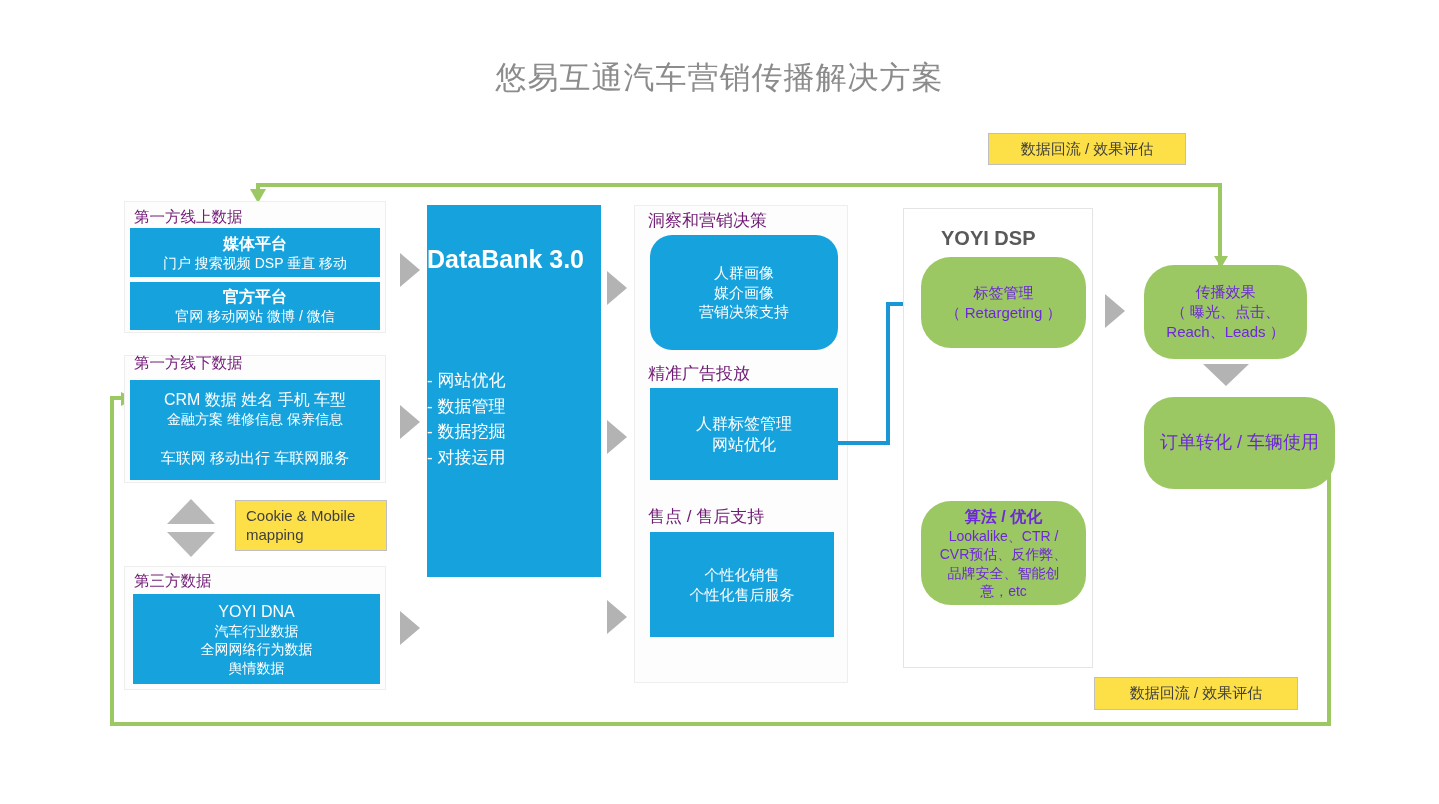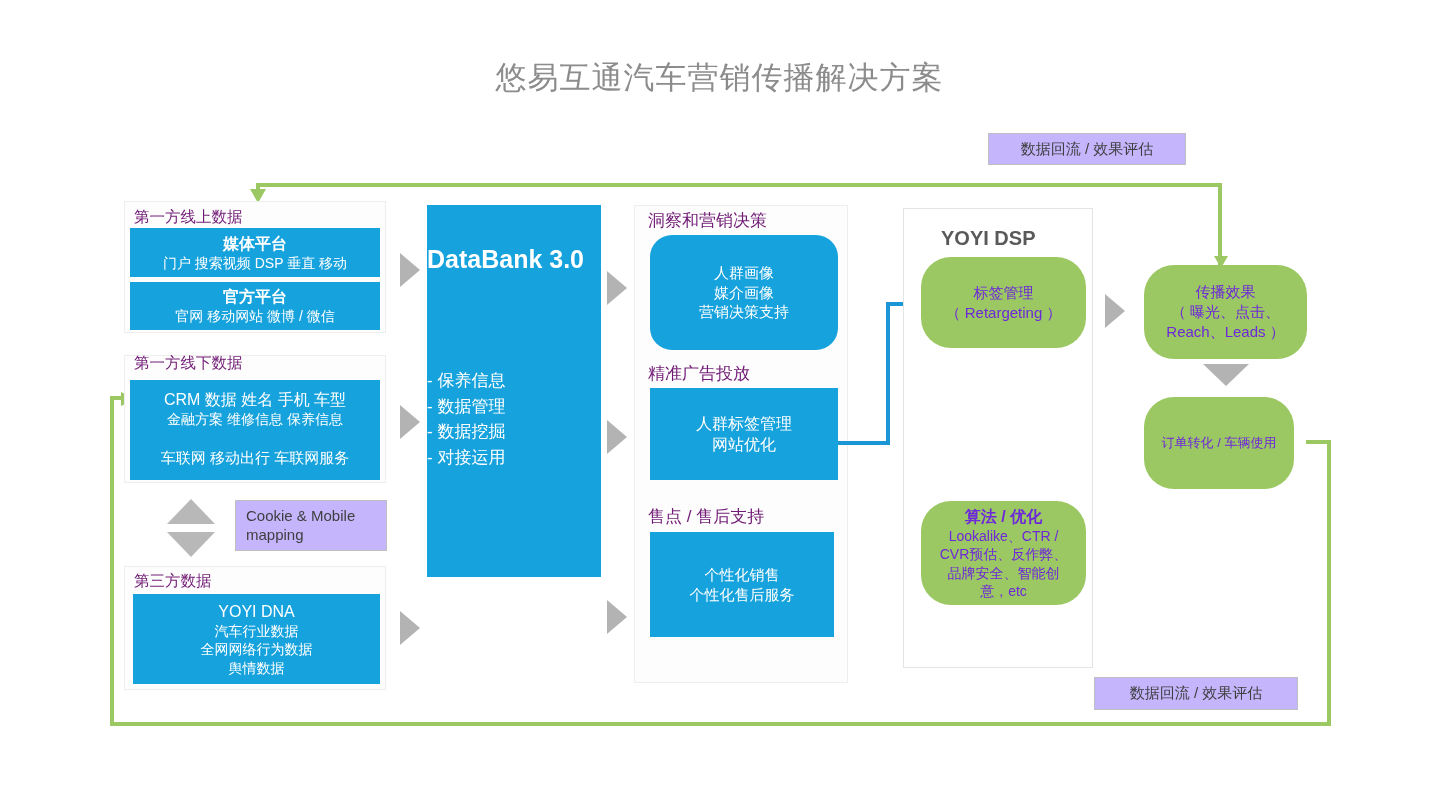--- a/index.html
+++ b/index.html
@@ -31,21 +31,21 @@
     display:flex;flex-direction:column;align-items:center;justify-content:center;
     color:#ffffff;text-align:center;line-height:1.32;
   }
   .green{
     position:absolute;background:#9cc863;box-sizing:border-box;
     display:flex;flex-direction:column;align-items:center;justify-content:center;
     color:#6d28d9;text-align:center;line-height:1.32;border-radius:30px;
   }
   .b-strong{font-weight:bold;}
   .white-box{
-    position:absolute;background:#c4b5fd;border:1px solid #bfbfbf;
+    position:absolute;background:#fde047;border:1px solid #bfbfbf;
     box-sizing:border-box;display:flex;align-items:center;
     font-size:15px;color:#3f3f3f;padding:6px 10px;line-height:1.25;
   }
 
   
   .tri-right{
     position:absolute;width:0;height:0;
     border-top:17px solid transparent;border-bottom:17px solid transparent;
     border-left:20px solid #b3b3b3;
   }
@@ -144,21 +144,21 @@
     <div>舆情数据</div>
   </div>
 
   <div class="tri-right" style="left:400px;top:253px;"></div>
   <div class="tri-right" style="left:400px;top:405px;"></div>
   <div class="tri-right" style="left:400px;top:611px;"></div>
 
   <div class="blue" style="left:427px;top:205px;width:174px;height:372px;justify-content:flex-start;align-items:flex-start;">
     <div class="b-strong" style="font-size:25px;margin-top:38px;">DataBank 3.0</div>
     <div style="margin-top:92px;font-size:17px;text-align:left;line-height:1.5;">
-      <div>- 保养信息</div>
+      <div>- 网站优化</div>
       <div>- 数据管理</div>
       <div>- 数据挖掘</div>
       <div>- 对接运用</div>
     </div>
   </div>
 
   <div class="tri-right" style="left:607px;top:271px;"></div>
   <div class="tri-right" style="left:607px;top:420px;"></div>
   <div class="tri-right" style="left:607px;top:600px;"></div>
 
@@ -210,17 +210,17 @@
   <div class="tri-right" style="left:1105px;top:294px;"></div>
 
   <div class="green" style="left:1144px;top:265px;width:163px;height:94px;font-size:15px;">
     <div>传播效果</div>
     <div>（ 曝光、点击、</div>
     <div>Reach、Leads ）</div>
   </div>
 
   <div class="tri-down" style="left:1203px;top:364px;"></div>
 
-  <div class="green" style="left:1144px;top:397px;width:150px;height:92px;font-size:13px;padding:0 16px;">
+  <div class="green" style="left:1144px;top:397px;width:191px;height:92px;font-size:18px;padding:0 16px;">
     <div>订单转化 / 车辆使用</div>
   </div>
 
 </div>
 
 </body></html>

